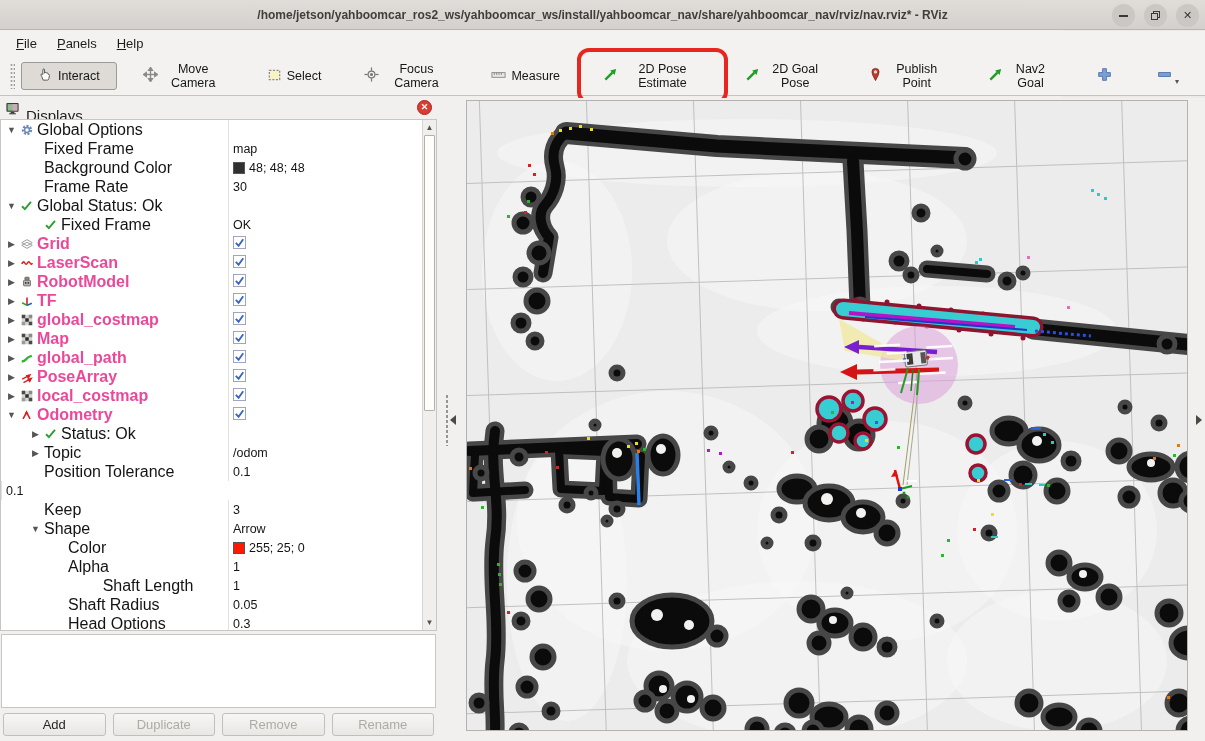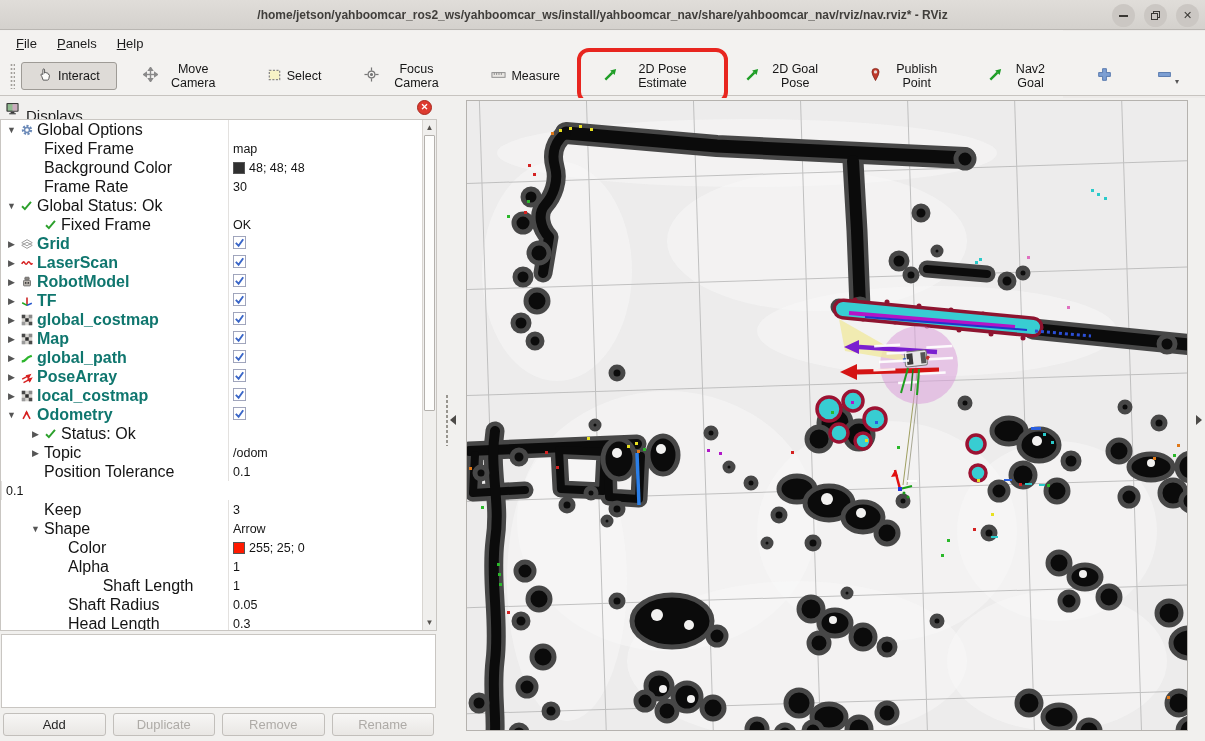--- a/index.html
+++ b/index.html
@@ -59,21 +59,21 @@
   #tree { position:absolute; left:0; top:0; width:422px; }
   .trow { display:flex; height:19px; align-items:center; }
   .tname { width:227px; flex:none; display:flex; align-items:center;
     overflow:hidden; white-space:nowrap; height:100%; }
   .tval { flex:1; border-left:1px solid #e3e1df; padding-left:4px; display:flex;
     align-items:center; gap:4px; height:100%; font-size:12.5px; color:#141414;
     white-space:nowrap; overflow:hidden; }
   .arrow { width:13px; flex:none; text-align:center; color:#555; font-size:9px; }
   .ticon { width:17px; flex:none; display:flex; align-items:center; justify-content:center; }
   .tlabel { font-size:16px; color:#141414; margin-left:2px; }
-  .tlabel.dname { color:#0f766e; font-weight:bold; }
+  .tlabel.dname { color:#ec4899; font-weight:bold; }
   .swatch { width:12px; height:12px; border:1px solid #555; flex:none; }
   
   #vscroll { position:absolute; right:0; top:0; width:14px; height:510px;
     background:#f0efed; border-left:1px solid #d8d5d1; }
   .sarrow { position:absolute; left:0; width:13px; height:13px; color:#55524e;
     font-size:8px; text-align:center; line-height:13px; }
   #sthumb { position:absolute; left:1px; top:15px; width:11px; height:276px;
     background:#fdfdfc; border:1px solid #b4b1ad; border-radius:1px; }
   
   #descbox { position:absolute; left:1px; top:536px; width:435px; height:74px;
@@ -591,21 +591,21 @@
               <span class="arrow"></span>
               <span class="tlabel">Shaft Radius</span>
             </div>
             <div class="tval">
               <span>0.05</span>
             </div>
           </div>
           <div class="trow">
             <div class="tname" style="padding-left: 52px;">
               <span class="arrow"></span>
-              <span class="tlabel">Head Length</span>
+              <span class="tlabel">Head Options</span>
             </div>
             <div class="tval">
               <span>0.3</span>
             </div>
           </div>
         </div>
       <div id="vscroll">
         <span class="sarrow" style="top:1px">▲</span>
         <span class="sarrow" style="bottom:1px">▼</span>
         <span id="sthumb"></span>

